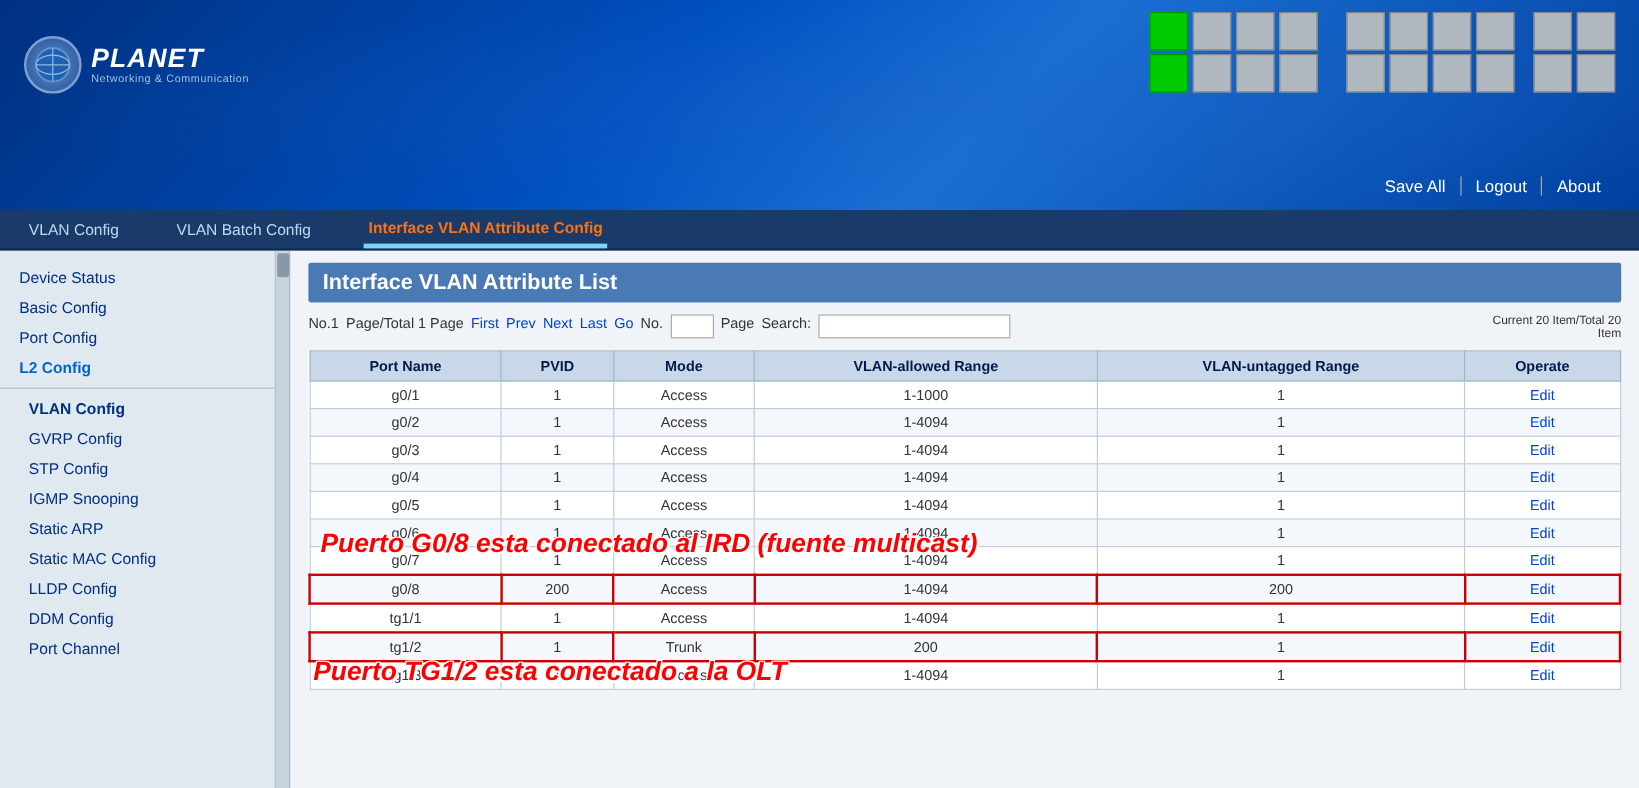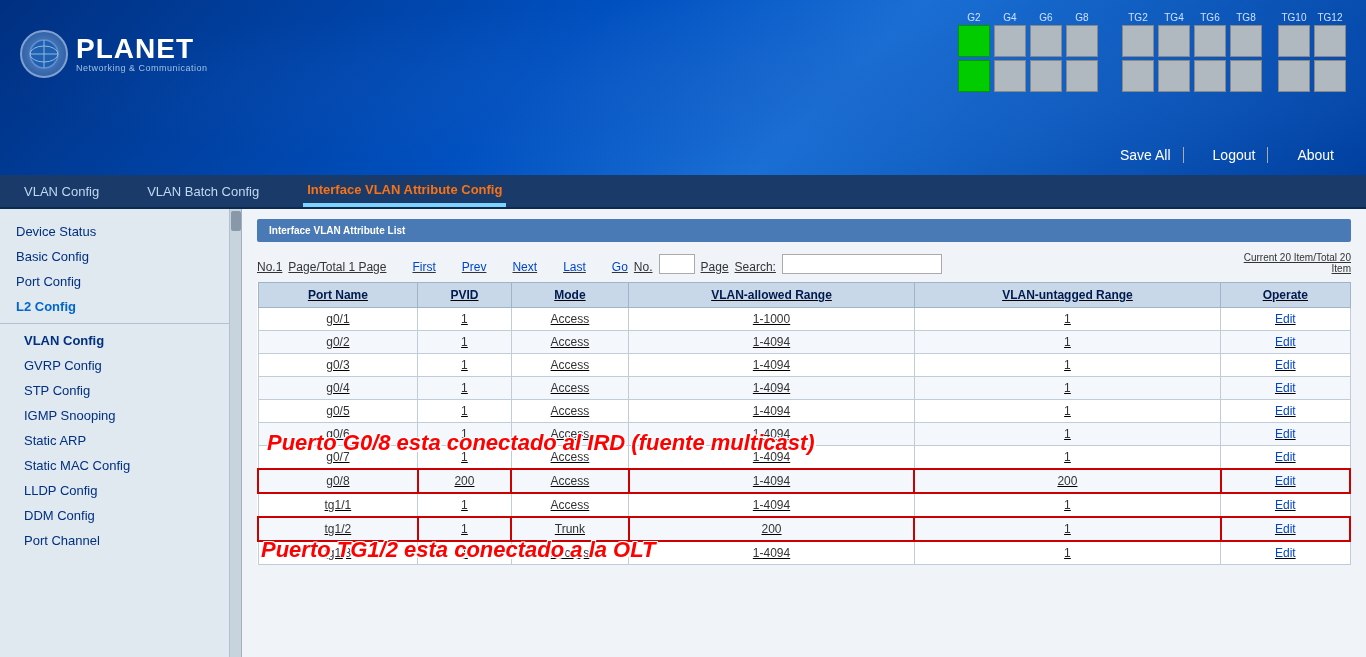--- a/index.html
+++ b/index.html
@@ -26,42 +26,42 @@
     .logo-circle {
       width: 48px; height: 48px; border-radius: 50%;
       background: radial-gradient(circle, #6090c0, #2050a0);
       border: 2px solid #80a0d0;
       display: flex; align-items: center; justify-content: center;
       margin-right: 8px;
       overflow: hidden;
     }
     .logo-circle svg { width: 32px; height: 32px; }
     .logo-text-area { display: flex; flex-direction: column; }
-    .logo-planet { color: white; font-size: 28px; font-weight: bold; letter-spacing: 1px; line-height: 1; }
+    .logo-planet { color: white; font-size: 22px; font-weight: bold; font-style: italic; letter-spacing: 1px; line-height: 1; }
     .logo-sub { color: #a0c0e0; font-size: 9px; letter-spacing: 0.5px; }
 
     
     .port-panel {
       position: absolute; right: 20px; top: 10px; z-index: 2;
     }
     .port-row { display: flex; gap: 4px; margin-bottom: 3px; align-items: center; }
     .port-label { color: #cce0ff; font-size: 10px; text-align: center; width: 32px; }
     .port-box {
       width: 32px; height: 32px; border: 1px solid #888;
       background: #b0b8c0; display: flex; align-items: center; justify-content: center;
       cursor: pointer;
     }
     .port-box.active { background: #00cc00; border-color: #009900; }
     .port-box.tg { width: 32px; height: 32px; background: #b0b8c0; border: 1px solid #888; }
     .port-labels-row { display: flex; gap: 4px; margin-top: 2px; }
 
     
     .top-nav-links {
       position: absolute; bottom: 12px; right: 20px;
-      display: flex; gap: 17px; z-index: 2;
+      display: flex; gap: 0; z-index: 2;
       color: white; font-size: 14px;
     }
     .top-nav-links a {
       color: white; text-decoration: none; padding: 0 12px;
       border-right: 1px solid #aaa;
     }
     .top-nav-links a:last-child { border-right: none; }
 
     
     .menu-bar {
@@ -116,52 +116,50 @@
       flex: 1;
       padding: 10px 15px;
       overflow-y: auto;
       background: #f0f4f8;
     }
 
     .content-title {
       background: #4a7ab5;
       color: white;
       padding: 6px 12px;
-      font-size: 10px;
+      font-size: 18px;
       font-weight: bold;
       margin-bottom: 10px;
       border-radius: 2px;
     }
 
     
     .pagination-bar {
-      display: flex; align-items: flex-end; gap: 6px;
+      display: flex; align-items: flex-start; gap: 6px;
       margin-bottom: 8px; font-size: 12px; color: #333;
       flex-wrap: wrap;
-      text-decoration: underline;
     }
     .pagination-bar span { }
     .pagination-bar a {
-      color: #0044cc; text-decoration: none; cursor: pointer; margin-left: 20px;
+      color: #0044cc; text-decoration: none; cursor: pointer;
     }
     .pagination-input {
       width: 36px; height: 20px; border: 1px solid #aaa; text-align: center; font-size: 12px;
     }
     .search-input {
       width: 160px; height: 20px; border: 1px solid #aaa; padding: 0 4px; font-size: 12px;
     }
     .current-info {
       margin-left: auto; font-size: 10px; text-align: right;
     }
 
     
     .vlan-table {
       width: 100%; border-collapse: collapse; font-size: 12px;
       background: white;
-      text-decoration: underline;
     }
     .vlan-table th {
       background: #c8d8e8; border: 1px solid #a0b4c8;
       padding: 5px 8px; text-align: center; font-weight: bold; color: #001a4d;
     }
     .vlan-table td {
       border: 1px solid #c0ccd8; padding: 4px 8px; text-align: center; color: #333;
     }
     .vlan-table tr:nth-child(even) td { background: #f4f8fc; }
     .vlan-table tr:nth-child(odd) td { background: white; }
@@ -203,34 +201,20 @@
       </svg>
     </div>
     <div class="logo-text-area">
       <span class="logo-planet">PLANET</span>
       <span class="logo-sub">Networking &amp; Communication</span>
     </div>
   </div>
 
   <div class="port-panel">
 
-    <div class="port-labels-row" style="margin-bottom:2px;">
-      <div class="port-label">G2</div>
-      <div class="port-label">G4</div>
-      <div class="port-label">G6</div>
-      <div class="port-label">G8</div>
-      <div class="port-label" style="width:16px;"></div>
-      <div class="port-label">TG2</div>
-      <div class="port-label">TG4</div>
-      <div class="port-label">TG6</div>
-      <div class="port-label">TG8</div>
-      <div class="port-label" style="width:8px;"></div>
-      <div class="port-label">TG10</div>
-      <div class="port-label">TG12</div>
-    </div>
 
     <div class="port-row">
       <div class="port-box active"></div>
       <div class="port-box"></div>
       <div class="port-box"></div>
       <div class="port-box"></div>
       <div style="width:16px;"></div>
       <div class="port-box tg"></div>
       <div class="port-box tg"></div>
       <div class="port-box tg"></div>

